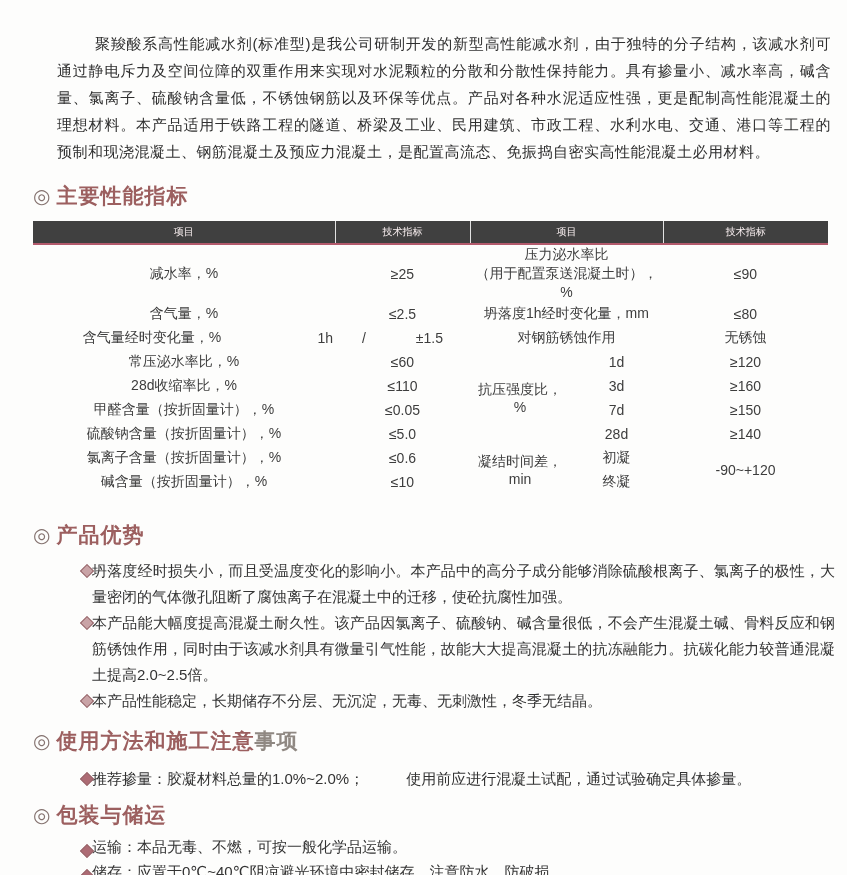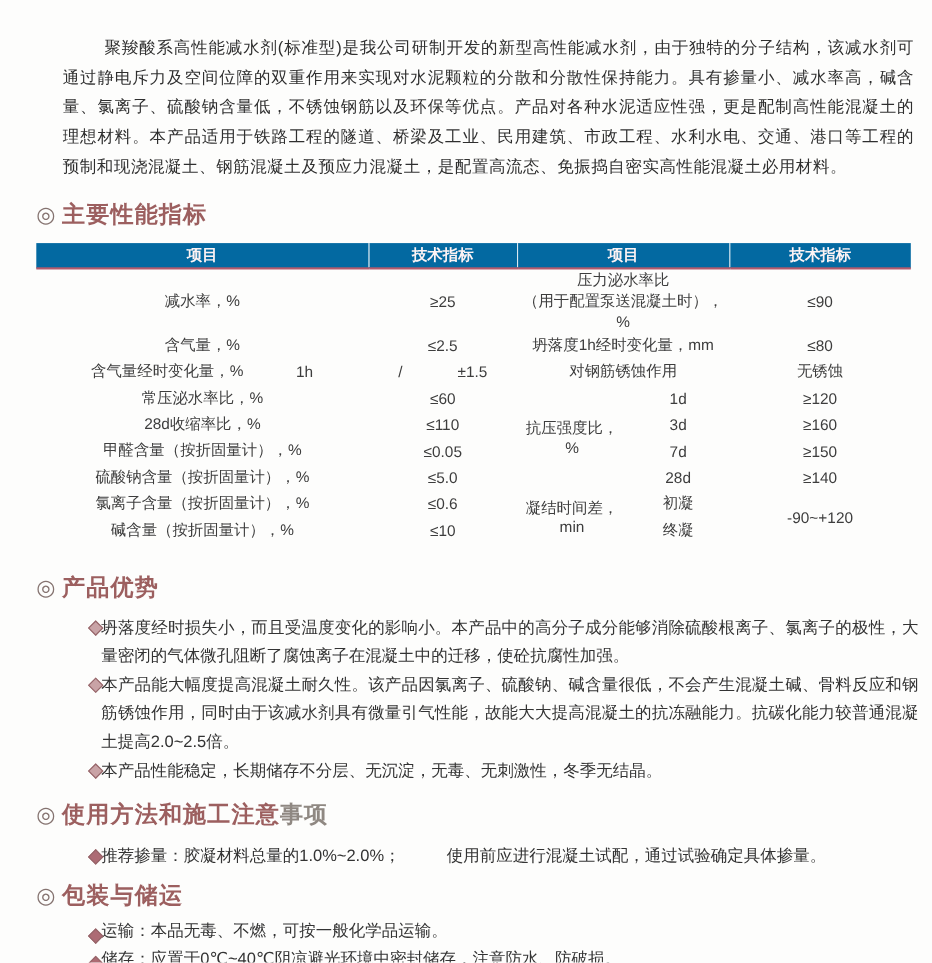--- a/index.html
+++ b/index.html
@@ -25,34 +25,34 @@
   .section-heading .faded{color:#8f8882;}
   .h-adv{margin-top:26px;}
   .h-usage{margin-top:12px;}
   .h-pack{margin-top:8px;}
 
   table.perf{
     margin:10px 0 0 33px;border-collapse:collapse;table-layout:fixed;
     width:795px;font-size:14px;color:#3d3d3d;
   }
   table.perf th{
-    background:#0369a1;color:#fdf3f4;font-weight:bold;
-    font-size:14px;height:22px;padding:0;
+    background:#404040;color:#fdf3f4;font-weight:normal;
+    font-size:10px;height:22px;padding:0;
     border-right:1px solid rgba(255,255,255,.85);
     border-bottom:2px solid #b35a6c;
   }
   table.perf th:last-child{border-right:none;}
   table.perf td{
     height:24px;padding:0 2px;text-align:center;vertical-align:middle;
   }
   tr.tall td{height:42px;}
   td.split{padding:0 6px;}
   td.split .inner{display:flex;align-items:center;}
   td.split .grow{flex:1;}
-  td.split .time{width:64px;text-align:left;}
+  td.split .time{width:64px;text-align:right;}
   td.splitval .inner{display:flex;justify-content:space-around;align-items:center;}
   .cell-2line div{line-height:19px;}
 
   ul.blist{list-style:none;margin:8px 0 0 0;padding:0 12px 0 82px;}
   ul.blist li{
     display:flex;font-size:15px;line-height:26px;
     text-align:justify;color:#333;
   }
   .diamond{
     flex:0 0 auto;width:8px;height:8px;margin-top:8px;

